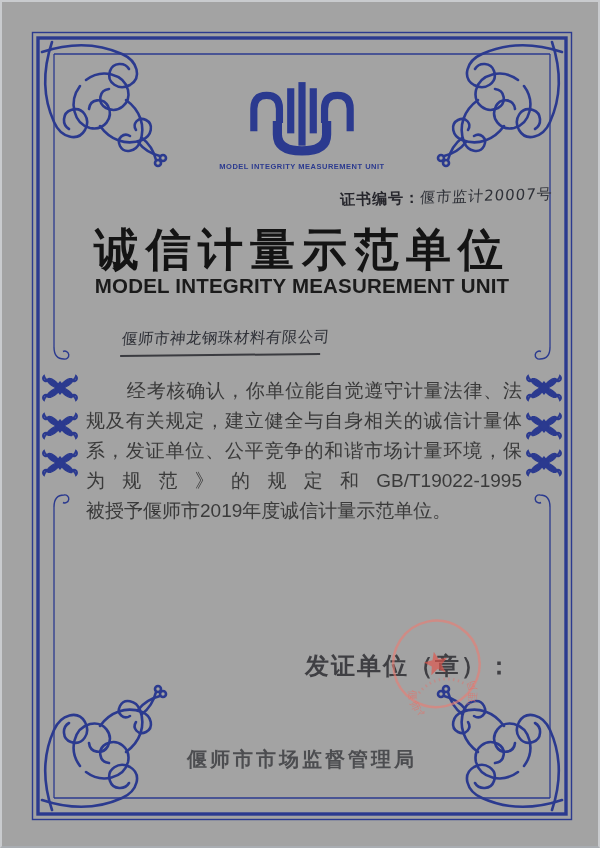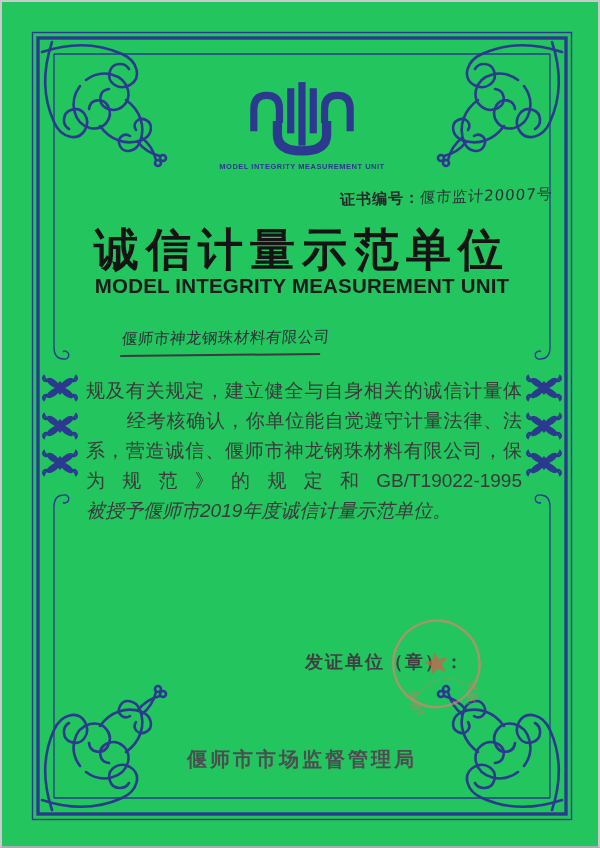--- a/index.html
+++ b/index.html
@@ -1,17 +1,17 @@
 <!DOCTYPE html>
 <html><head>
 <meta charset="utf-8">
 <style>
   html,body{margin:0;padding:0;background:#e9e9ea;}
   .page{
-    position:relative;width:600px;height:848px;background:#22c55e;
+    position:relative;width:600px;height:848px;background:#a3a3a3;
     font-family:"Liberation Sans","DejaVu Sans",sans-serif;
     box-sizing:border-box;overflow:hidden;
     border:2px solid #c9cbce;border-bottom-color:#a9adb2;
   }
   .abs{position:absolute;}
   svg{display:block;}
   
   .logo-block{position:absolute;left:0;top:76px;width:600px;text-align:center;}
   .logo-caption{
     margin-top:2px;font-size:7.5px;font-weight:bold;color:#2b3a8f;
@@ -45,25 +45,25 @@
     transform:rotate(-.6deg);
   }
   .company .handwrite{font-size:15.5px;letter-spacing:.5px;white-space:nowrap;}
   
   .body-text{
     position:absolute;top:374px;left:84px;width:436px;
     font-size:19px;line-height:30px;color:#3a3a3a;font-weight:500;
   }
   .bline{text-align:justify;text-align-last:justify;}
   .bline.first{text-indent:2.15em;}
-  .bline.last{text-align-last:left;font-style:italic;}
+  .bline.last{text-align-last:left;}
   
   .issuer-label{
     position:absolute;top:648px;left:303px;
-    font-size:18px;font-weight:600;color:#3f3f43;letter-spacing:2px;
+    font-size:24px;font-weight:600;color:#3f3f43;letter-spacing:2px;
   }
   .seal{
     position:absolute;top:612px;left:386px;width:96px;height:96px;
     transform:rotate(-12deg);opacity:.85;
   }
   
   .org-footer{
     position:absolute;top:744px;left:0;width:600px;text-align:center;
     font-size:20px;font-weight:700;color:#4c4d50;letter-spacing:3px;
   }
@@ -149,23 +149,23 @@
   </div>
 
   <div class="title-zh">诚信计量示范单位</div>
   <div class="title-en">MODEL INTEGRITY MEASUREMENT UNIT</div>
 
   <div class="company">
     <span class="handwrite">偃师市神龙钢珠材料有限公司</span>
   </div>
 
   <div class="body-text">
+      <div class="bline first">经考核确认，你单位能自觉遵守计量法律、法</div>
       <div class="bline">规及有关规定，建立健全与自身相关的诚信计量体</div>
-      <div class="bline first">经考核确认，你单位能自觉遵守计量法律、法</div>
-      <div class="bline">系，营造诚信、偃师市神龙钢珠材料有限公司，保</div>
+      <div class="bline">系，发证单位、公平竞争的和谐市场计量环境，保</div>
       <div class="bline">为规范》的规定和GB/T19022-1995</div>
       <div class="bline last">被授予偃师市2019年度诚信计量示范单位。</div>
     </div>
 
   <div class="issuer-label">发证单位（章）：</div>
 
   <svg class="seal" viewBox="0 0 100 100">
     <defs>
       <path id="sealTextArc" d="M 18.8 67.9 A 35 35 0 1 0 81.2 67.9" fill="none"></path>
     </defs>

